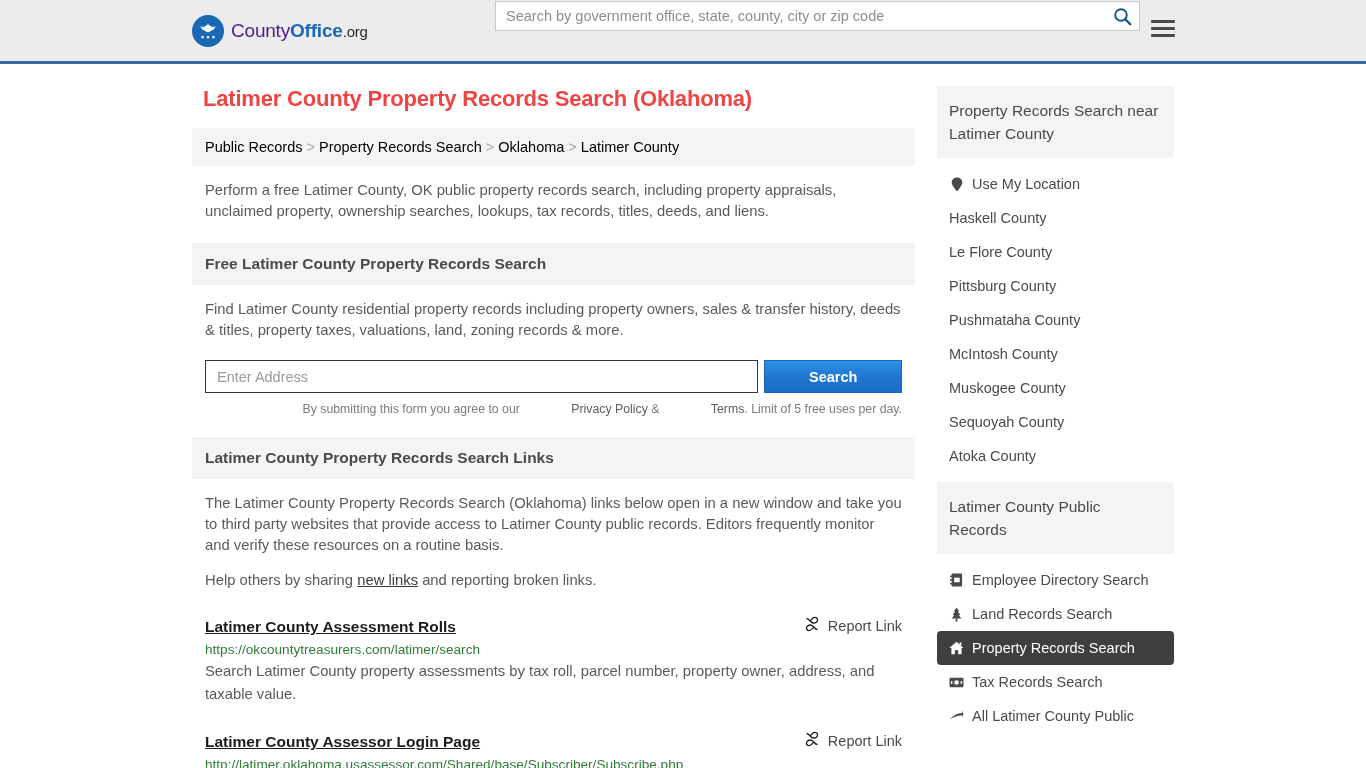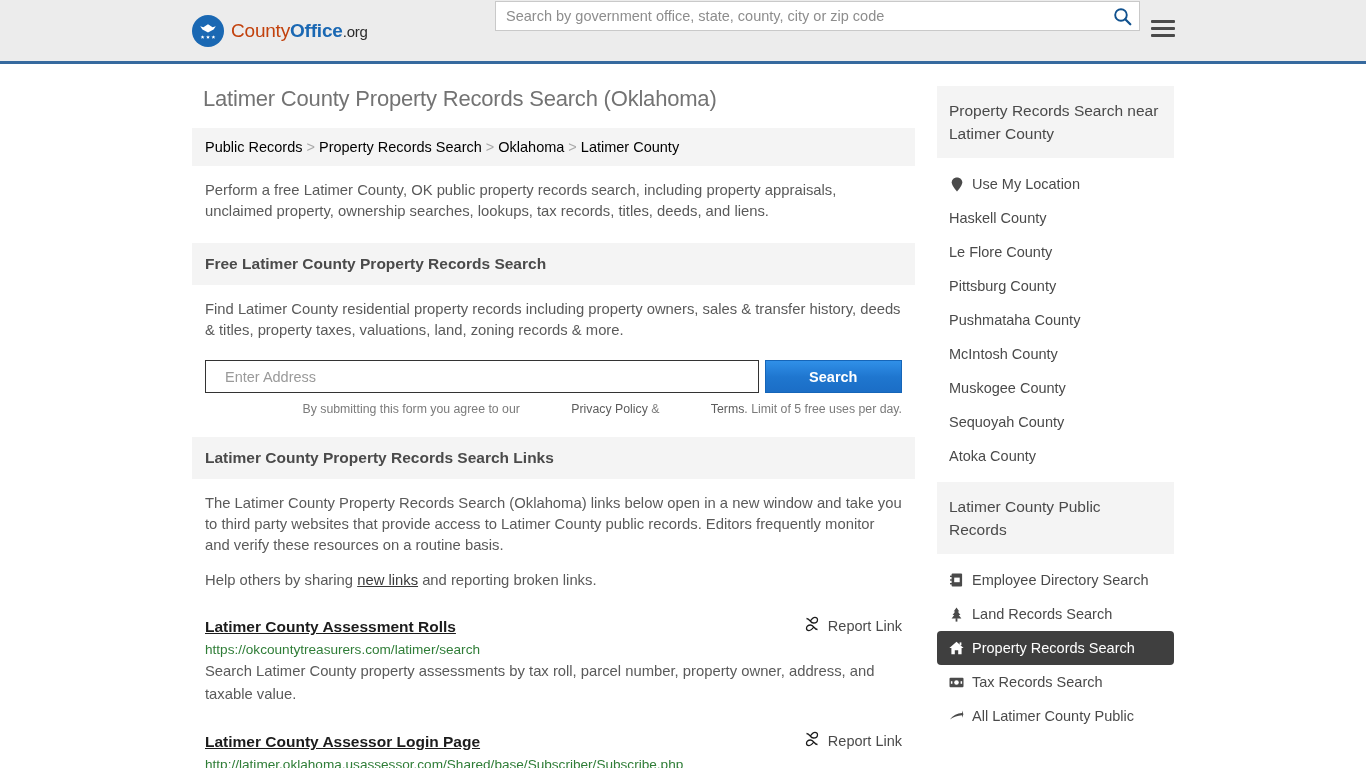--- a/index.html
+++ b/index.html
@@ -37,21 +37,21 @@
     justify-content: center;
     margin-right: 7px;
     flex: none;
   }
   .logo-mark svg { display: block; }
   .logo-text {
     font-size: 19px;
     letter-spacing: -0.2px;
     white-space: nowrap;
   }
-  .logo-text .t1 { color: #c2410c; }
+  .logo-text .t1 { color: #4c1d95; }
   .logo-text .t2 { color: #1a68b3; font-weight: bold; }
   .logo-text .t3 { color: #2b2b2b; font-size: 15px; }
 
   .search-wrap {
     position: absolute;
     left: 495px;
     top: 1px;
     width: 645px;
     height: 30px;
     background: #ffffff;
@@ -101,22 +101,22 @@
   .page-inner {
     display: flex;
     gap: 22px;
     padding-top: 22px;
   }
   .col-main { width: 723px; flex: none; }
   .col-side { width: 237px; flex: none; }
 
   h1.page-title {
     font-size: 22px;
-    color: #737373;
-    font-weight: normal;
+    color: #ef4444;
+    font-weight: bold;
     margin: 0 0 16px 0;
     letter-spacing: -0.2px;
     padding-left: 11px;
   }
 
   
   .breadcrumb {
     background: #f4f4f4;
     padding: 11px 13px;
     font-size: 14.5px;
@@ -152,21 +152,21 @@
     margin-top: 19px;
   }
   .addr-input {
     width: 577px;
     height: 33px;
     border: 1px solid #333333;
     background: #fff;
     font-family: "Liberation Sans", sans-serif;
     font-size: 14.5px;
     color: #444;
-    padding: 0 19px;
+    padding: 0 11px;
     outline: none;
   }
   .addr-input::placeholder { color: #9a9a9a; }
   .addr-submit {
     width: 143px;
     height: 33px;
     margin-left: 6px;
     border: 1px solid #1565b8;
     background: linear-gradient(180deg, #3090e8 0%, #1f76cf 52%, #1b6ec6 100%);
     color: #ffffff;

